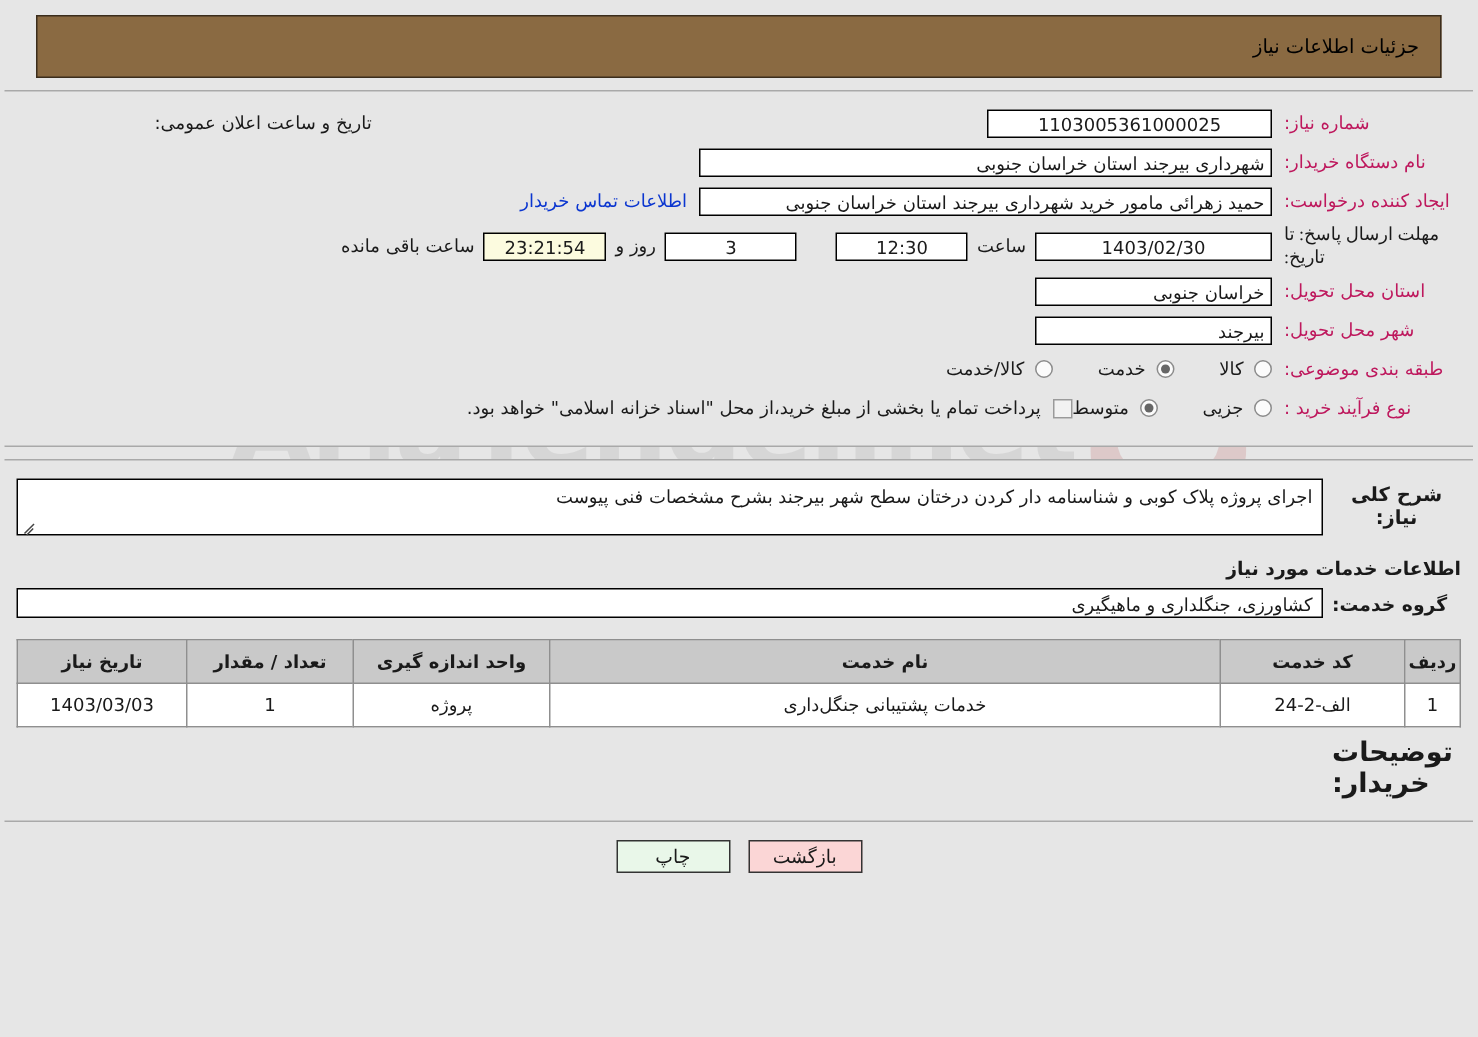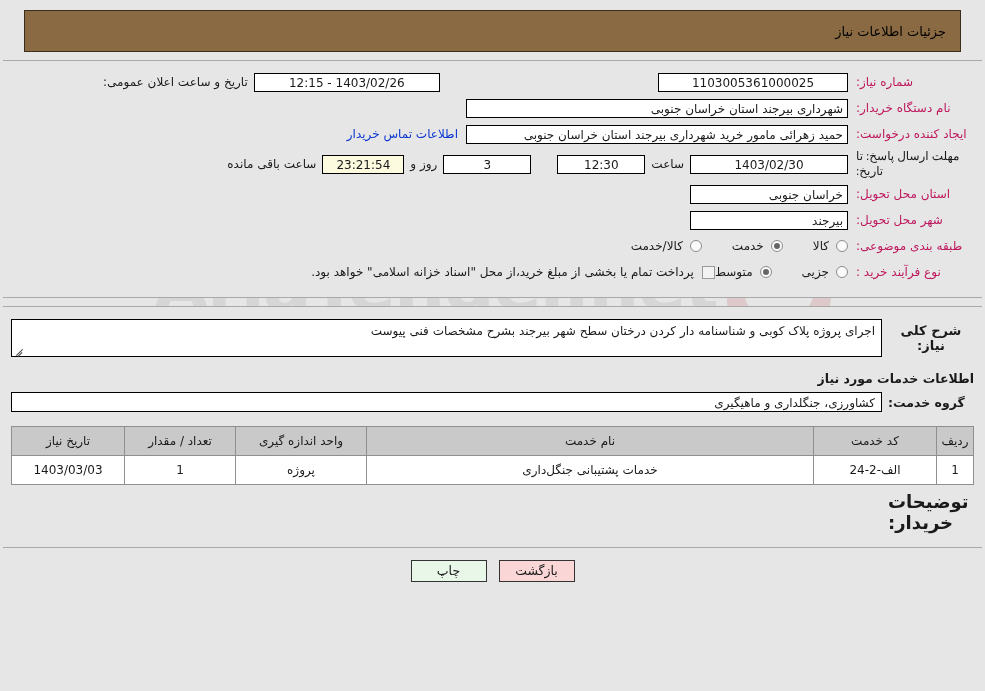--- a/index.html
+++ b/index.html
@@ -277,21 +277,21 @@
   .table-wrap { padding: 14px 8px 0 8px; }
   table.svc-table {
     width: 100%;
     border-collapse: collapse;
     font-size: 12px;
     background: #ffffff;
   }
   table.svc-table th {
     background: #c9c9c9;
     border: 1px solid #8f8f8f;
-    font-weight: normal;
+    font-weight: bold;
     height: 26px;
     text-align: center;
     font-size: 12px;
     color: #1a1a1a;
   }
   table.svc-table td {
     border: 1px solid #8f8f8f;
     height: 26px;
     text-align: center;
     font-size: 12px;
@@ -367,21 +367,20 @@
 <div class="page-header">
   <div class="title">جزئیات اطلاعات نیاز</div>
 </div>
 
 <div class="panel panel-top">
 
   <div class="frow">
     <div class="lbl">شماره نیاز:</div>
     <div class="box w-need-no">1103005361000025</div>
     <div style="flex:1 1 auto;"></div>
-    <div class="box w-announce">1403/02/26 - 12:15</div>
     <div class="inline-txt">تاریخ و ساعت اعلان عمومی:</div>
     <div style="width:86px;"></div>
   </div>
 
   <div class="frow">
     <div class="lbl">نام دستگاه خریدار:</div>
     <div class="box w-org rtl-start">شهرداری بیرجند استان خراسان جنوبی</div>
   </div>
 
   <div class="frow">

